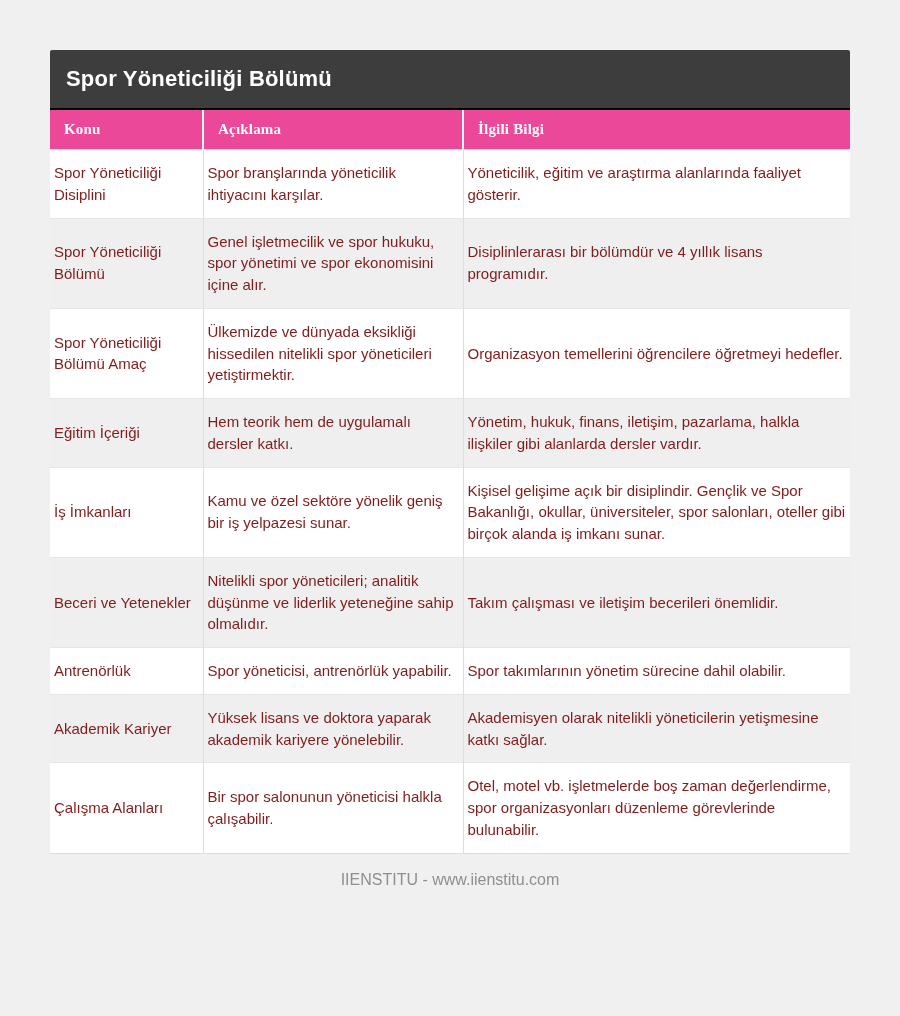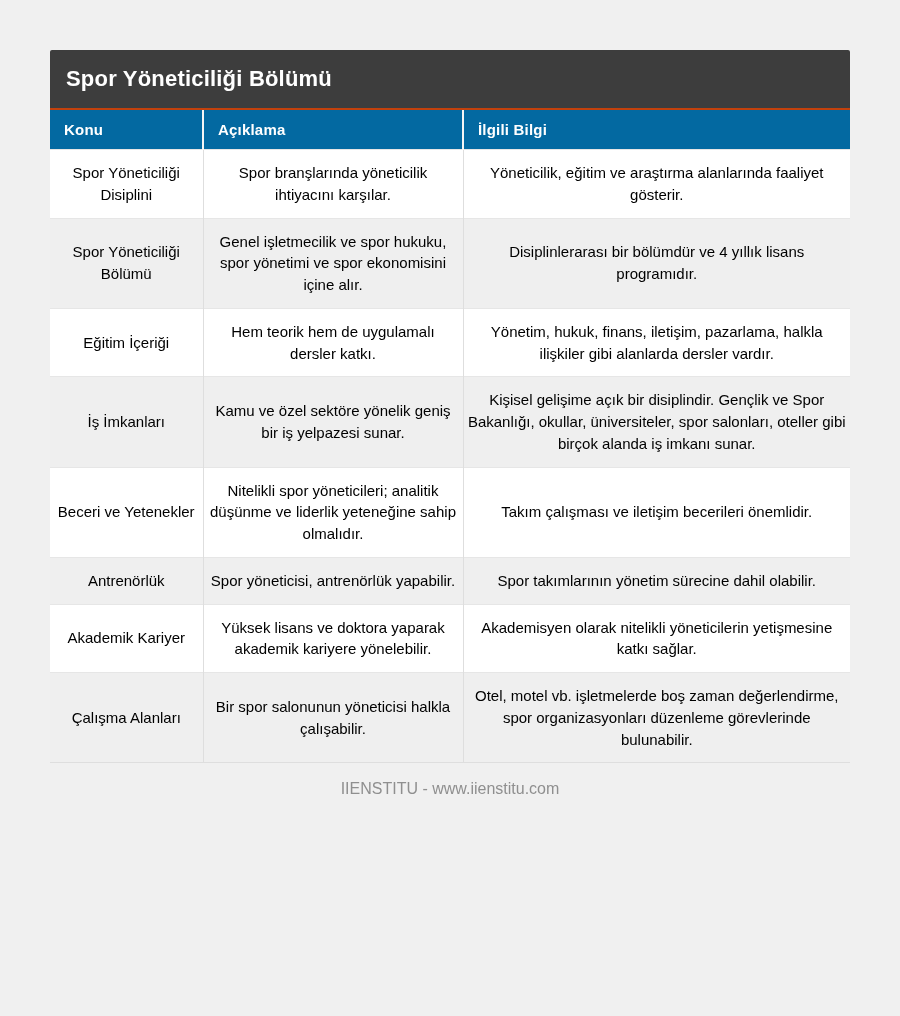--- a/index.html
+++ b/index.html
@@ -27,41 +27,41 @@
     width: 800px;
     border-collapse: collapse;
     table-layout: fixed;
     background: #ffffff;
     border-bottom: 1px solid #dedede;
   }
   col.c-konu    { width: 153px; }
   col.c-acik    { width: 260px; }
   col.c-bilgi   { width: 387px; }
   thead th {
-    background: #0369a1;
+    background: #ec4899;
     color: #ffffff;
     text-align: left;
     font-size: 15px;
     font-weight: bold;
     padding: 11px 14px;
-    border-top: 2px solid #c2410c;
+    border-top: 2px solid #000000;
     border-left: 2px solid #f5f5f5;
     letter-spacing: 0.2px;
+    font-family: Liberation Serif, serif;
   }
   thead th:first-child { border-left: none; }
   tbody td {
     font-size: 15px;
     line-height: 1.45;
-    color: #000000;
+    color: #7f1d1d;
     vertical-align: middle;
     padding: 12px 4px;
     border-left: 1px solid #dedede;
     border-top: 1px solid #e6e6e6;
     word-wrap: break-word;
-    text-align: center;
   }
   tbody td:first-child { border-left: none; }
   tbody tr:nth-child(even) { background: #efefef; }
   tbody tr:nth-child(odd)  { background: #ffffff; }
   .footer {
     text-align: center;
     color: #8f8f8f;
     font-size: 16px;
     margin-top: 17px;
     padding-bottom: 40px;
@@ -93,20 +93,25 @@
           <td>Spor Yöneticiliği Disiplini</td>
           <td>Spor branşlarında yöneticilik ihtiyacını karşılar.</td>
           <td>Yöneticilik, eğitim ve araştırma alanlarında faaliyet gösterir.</td>
         </tr>
         <tr>
           <td>Spor Yöneticiliği Bölümü</td>
           <td>Genel işletmecilik ve spor hukuku, spor yönetimi ve spor ekonomisini içine alır.</td>
           <td>Disiplinlerarası bir bölümdür ve 4 yıllık lisans programıdır.</td>
         </tr>
         <tr>
+          <td>Spor Yöneticiliği Bölümü Amaç</td>
+          <td>Ülkemizde ve dünyada eksikliği hissedilen nitelikli spor yöneticileri yetiştirmektir.</td>
+          <td>Organizasyon temellerini öğrencilere öğretmeyi hedefler.</td>
+        </tr>
+        <tr>
           <td>Eğitim İçeriği</td>
           <td>Hem teorik hem de uygulamalı dersler katkı.</td>
           <td>Yönetim, hukuk, finans, iletişim, pazarlama, halkla ilişkiler gibi alanlarda dersler vardır.</td>
         </tr>
         <tr>
           <td>İş İmkanları</td>
           <td>Kamu ve özel sektöre yönelik geniş bir iş yelpazesi sunar.</td>
           <td>Kişisel gelişime açık bir disiplindir. Gençlik ve Spor Bakanlığı, okullar, üniversiteler, spor salonları, oteller gibi birçok alanda iş imkanı sunar.</td>
         </tr>
         <tr>

